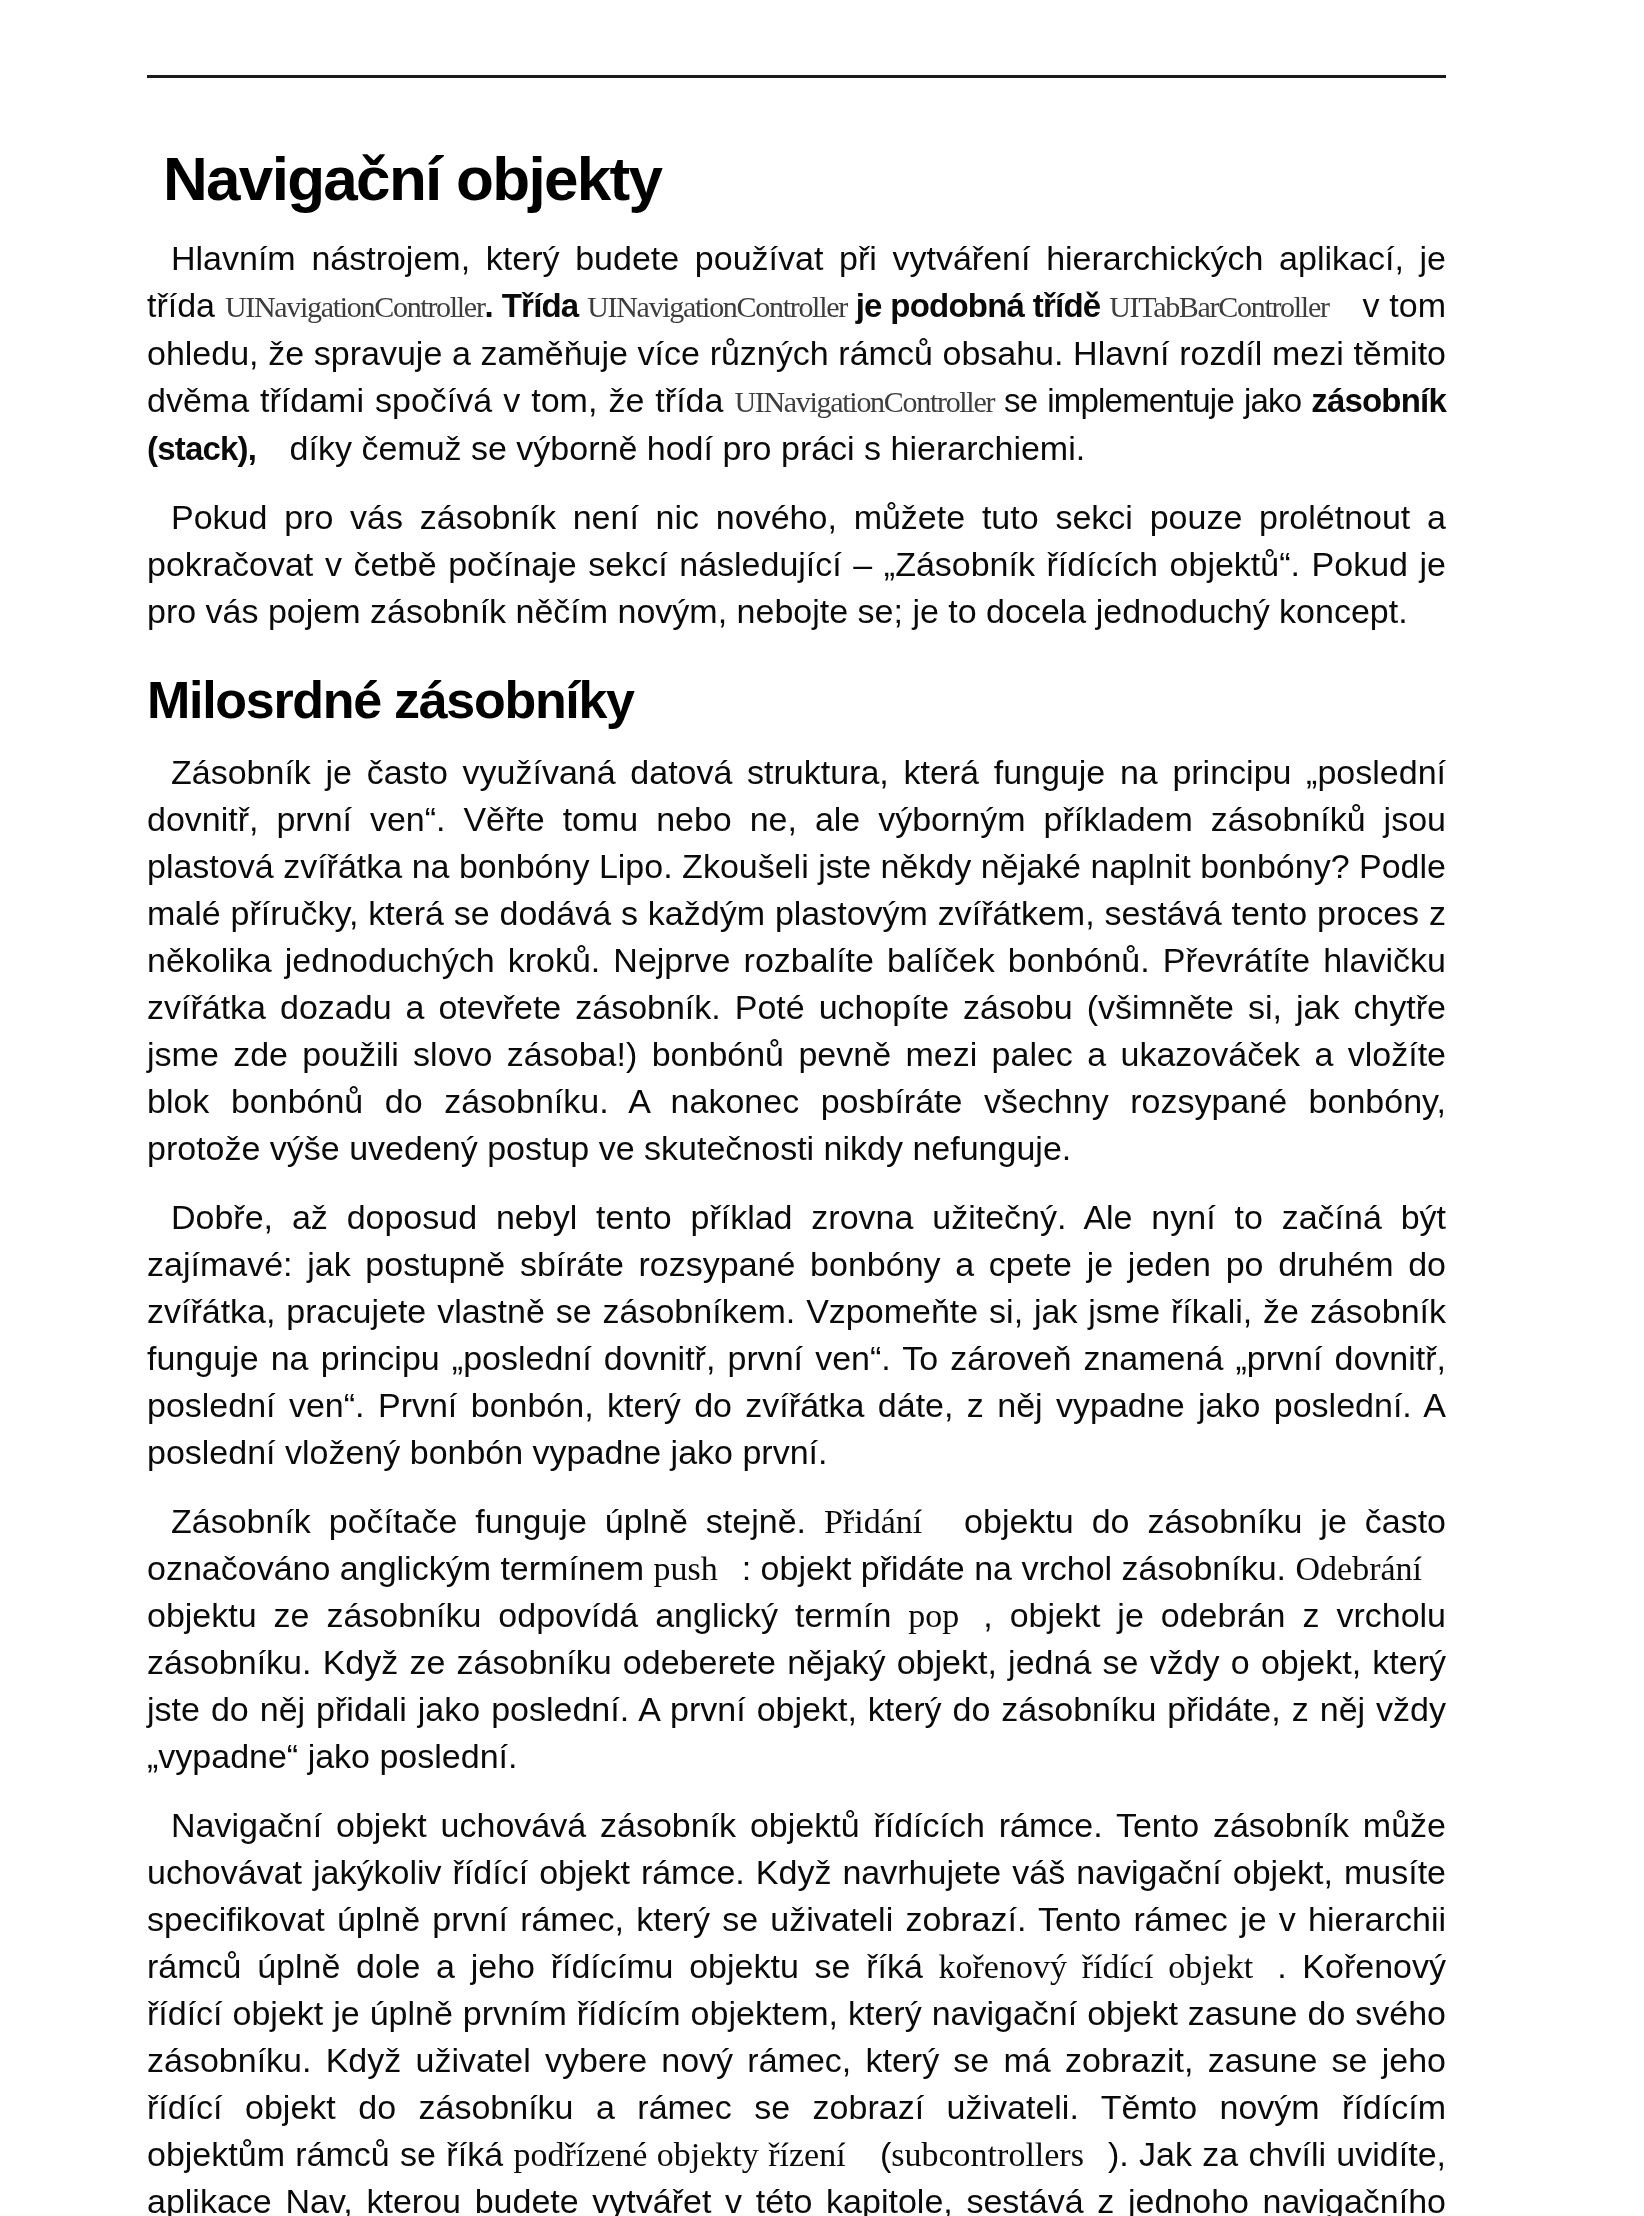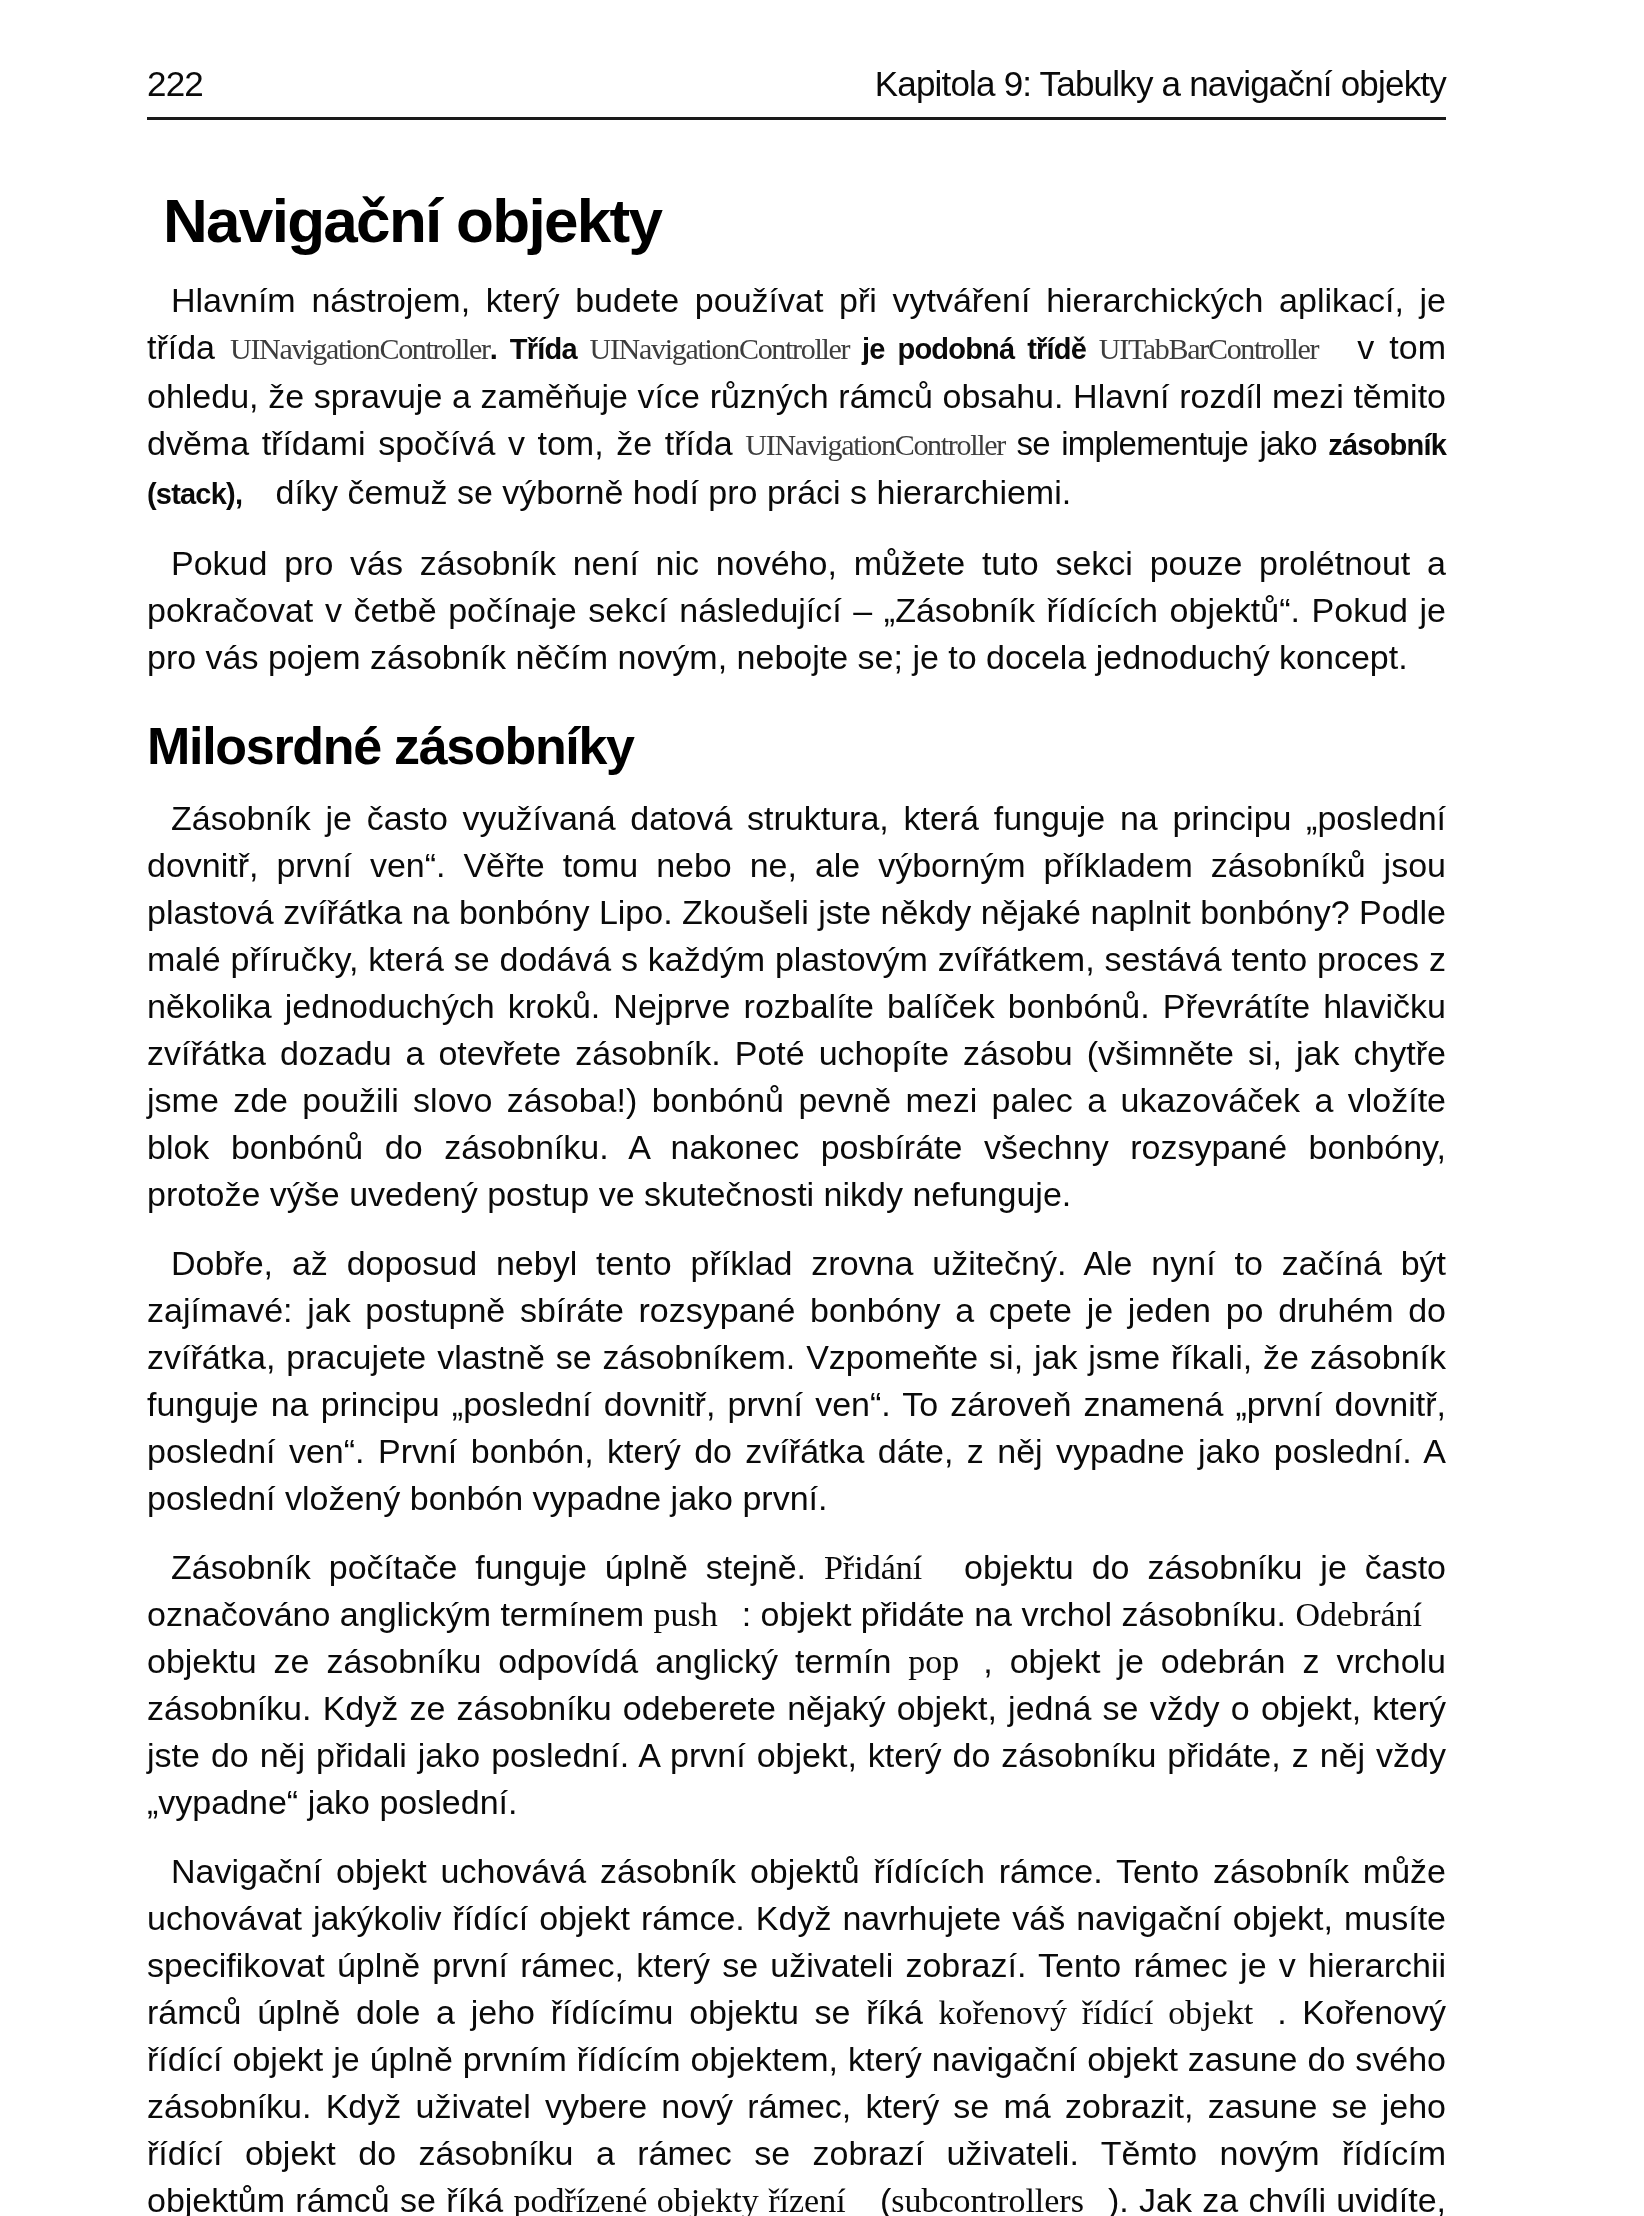--- a/index.html
+++ b/index.html
@@ -77,33 +77,29 @@
   }
   .run-s  {
     font-family: "Liberation Sans", sans-serif;
     letter-spacing: -0.8px;
     font-size: 33px;
   }
   .run-sb {
     font-family: "Liberation Sans", sans-serif;
     font-weight: 700;
     letter-spacing: -0.8px;
-    font-size: 29px;
+    font-size: 33px;
   }
 </style>
 </head>
 <body>
 
 <div class="page">
   <div class="content">
 
-    <header class="running-header">
-      <span>222</span>
-      <span>Kapitola 9: Tabulky a navigační objekty</span>
-    </header>
 
     <div class="rule"></div>
 
     <h1 class="page-title">Navigační objekty</h1>
 
     <p class="body"><span class="run-r">Hlavním nástrojem, který budete používat při vytváření hierarchických aplikací, je třída </span><span class="run-c">UINavigationController</span><span class="run-sb">. Třída </span><span class="run-c">UINavigationController</span><span class="run-sb"> je podobná třídě </span><span class="run-c">UITabBarController</span><span class="run-r"> v tom ohledu, že spravuje a zaměňuje více různých rámců obsahu. Hlavní rozdíl mezi těmito dvěma třídami spočívá v tom, že třída </span><span class="run-c">UINavigationController</span><span class="run-s"> se implementuje jako </span><span class="run-sb">zásobník</span><span class="run-sb"> (</span><span class="run-sb">stack</span><span class="run-sb">),</span><span class="run-r"> díky čemuž se výborně hodí pro práci s hierarchiemi.</span></p>
 
     <p class="body"><span class="run-r">Pokud pro vás zásobník není nic nového, můžete tuto sekci pouze prolétnout a pokračovat v četbě počínaje sekcí následující – „Zásobník řídících objektů“. Pokud je pro vás pojem zásobník něčím novým, nebojte se; je to docela jednoduchý koncept.</span></p>
 
     <h2 class="section-heading">Milosrdné zásobníky</h2>

